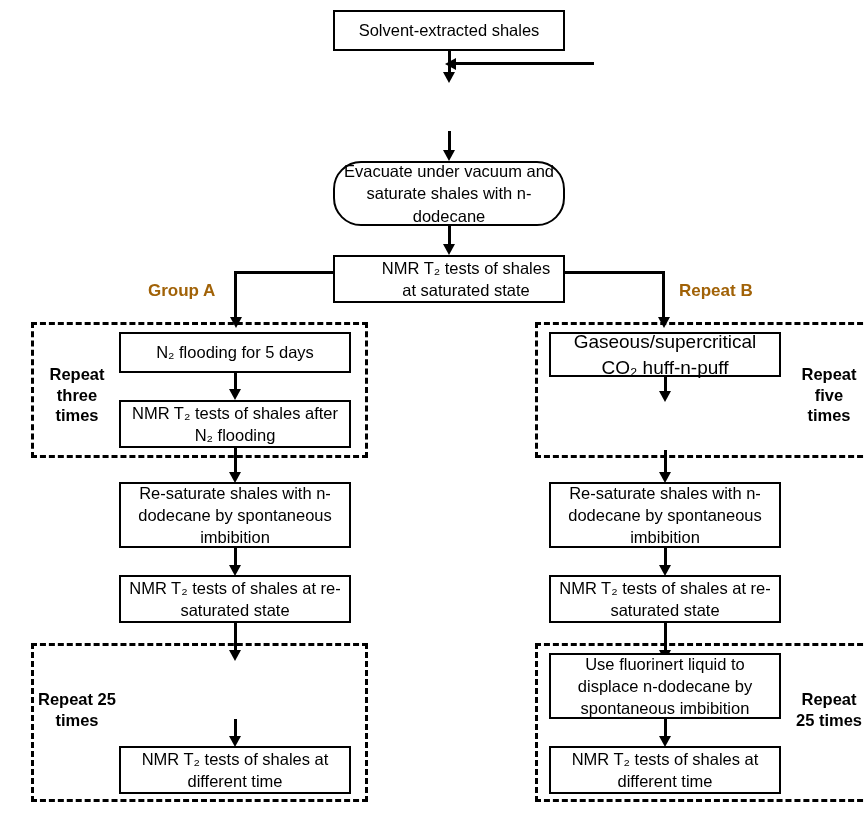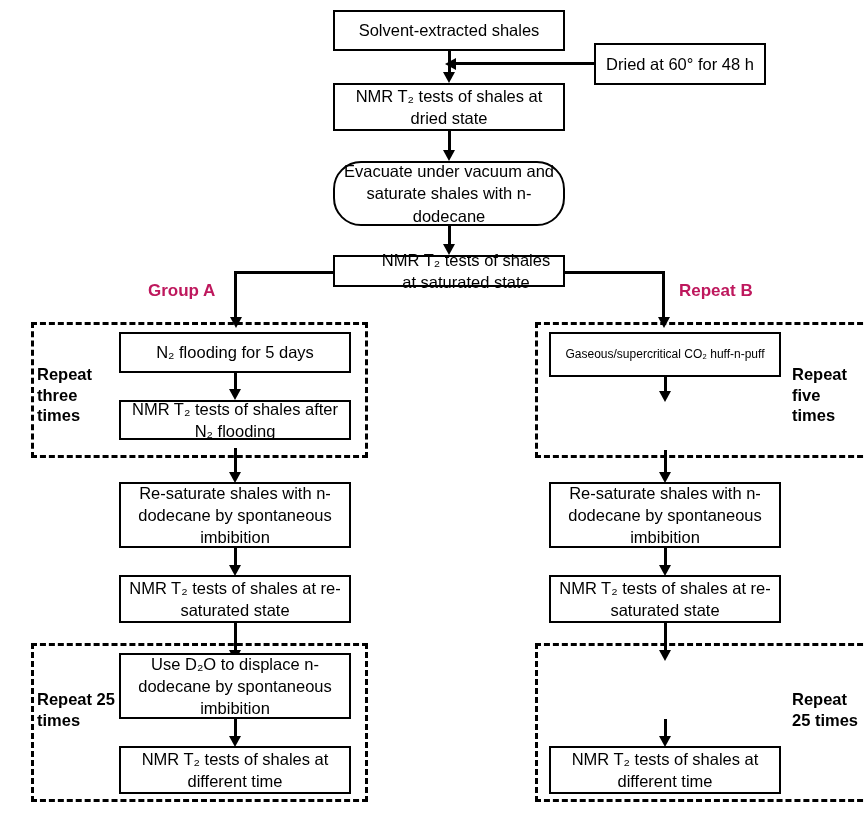--- a/index.html
+++ b/index.html
@@ -36,30 +36,31 @@
     position: absolute;
     box-sizing: border-box;
     border: 3px dashed #000000;
     background: transparent;
     z-index: 1;
   }
   .group-label {
     position: absolute;
     font-weight: bold;
     font-size: 17px;
-    color: #be185d;
+    color: #a16207;
     white-space: nowrap;
     z-index: 4;
   }
   .repeat-label {
     position: absolute;
     font-weight: bold;
     font-size: 16.5px;
     line-height: 1.25;
     color: #000000;
+    text-align: center;
     z-index: 4;
   }
   .conn {
     position: absolute;
     background: #000000;
     z-index: 2;
   }
   .vline { width: 3px; }
   .hline { height: 3px; }
   .arrowhead {
@@ -81,45 +82,39 @@
 </style>
 </head>
 <body>
 
 <div id="canvas">
 
   <div class="node" style="left:313px; top:10px; width:232px; height:41px;">
     <span class="txt">Solvent-extracted shales</span>
   </div>
 
-  <div class="node" style="left:574px; top:43px; width:172px; height:42px;">
-    <span class="txt">Dried at 60° for 48 h</span>
-  </div>
 
   <div class="conn hline" style="left:432px; top:62px; width:142px;"></div>
   <div class="arrowhead arrow-left" style="left:425px; top:57.5px;"></div>
 
   <div class="conn vline" style="left:427.5px; top:51px; height:27px;"></div>
   <div class="arrowhead arrow-down" style="left:423px; top:72px;"></div>
 
-  <div class="node" style="left:313px; top:83px; width:232px; height:48px;">
-    <span class="txt">NMR T₂ tests of shales at dried state</span>
-  </div>
 
   <div class="conn vline" style="left:427.5px; top:131px; height:26px;"></div>
   <div class="arrowhead arrow-down" style="left:423px; top:150px;"></div>
 
   <div class="node" style="left:313px; top:161px; width:232px; height:65px;border-radius:28px;">
     <span class="txt">Evacuate under vacuum and saturate shales with n-dodecane</span>
   </div>
 
   <div class="conn vline" style="left:427.5px; top:226px; height:25px;"></div>
   <div class="arrowhead arrow-down" style="left:423px; top:244px;"></div>
 
-  <div class="node" style="left:313px; top:255px; width:232px; height:32px;padding-left:40px;">
+  <div class="node" style="left:313px; top:255px; width:232px; height:48px;padding-left:40px;">
     <span class="txt">NMR T₂ tests of shales at saturated state</span>
   </div>
 
   <div class="conn hline" style="left:214px; top:270.5px; width:101px;"></div>
   <div class="conn vline" style="left:214px; top:270.5px; height:52px;"></div>
   <div class="arrowhead arrow-down" style="left:209.5px; top:317px;"></div>
 
   <div class="group-label" style="left:128px; top:281px;">Group A</div>
 
   <div class="conn hline" style="left:543px; top:270.5px; width:102px;"></div>
@@ -132,29 +127,29 @@
 
   <div class="repeat-label" style="left:17px; top:364px; width:80px;">Repeat three times</div>
 
   <div class="node" style="left:99px; top:332px; width:232px; height:41px;">
     <span class="txt">N₂ flooding for 5 days</span>
   </div>
 
   <div class="conn vline" style="left:213.5px; top:373px; height:22px;"></div>
   <div class="arrowhead arrow-down" style="left:209px; top:389px;"></div>
 
-  <div class="node" style="left:99px; top:400px; width:232px; height:40px;">
+  <div class="node" style="left:99px; top:400px; width:232px; height:48px;">
     <span class="txt">NMR T₂ tests of shales after N₂ flooding</span>
   </div>
 
   <div class="dashed-group" style="left:515px; top:322px; width:337px; height:136px;"></div>
 
   <div class="repeat-label" style="left:772px; top:364px; width:74px;">Repeat five times</div>
 
-  <div class="node" style="left:529px; top:332px; width:232px; height:45px; font-size:12px;align-items:center;">
+  <div class="node" style="left:529px; top:332px; width:232px; height:45px; font-size:19px;align-items:center;">
     <span class="txt">Gaseous/supercritical CO₂ huff-n-puff</span>
   </div>
 
   <div class="conn vline" style="left:643.5px; top:377px; height:20px;"></div>
   <div class="arrowhead arrow-down" style="left:639px; top:391px;"></div>
 
 
   <div class="conn vline" style="left:213.5px; top:448px; height:31px;"></div>
   <div class="arrowhead arrow-down" style="left:209px; top:472px;"></div>
 
@@ -186,35 +181,35 @@
     <span class="txt">NMR T₂ tests of shales at re-saturated state</span>
   </div>
 
   <div class="conn vline" style="left:643.5px; top:623px; height:34px;"></div>
   <div class="arrowhead arrow-down" style="left:639px; top:650px;"></div>
 
   <div class="dashed-group" style="left:11px; top:643px; width:337px; height:159px;"></div>
 
   <div class="repeat-label" style="left:17px; top:689px; width:80px;">Repeat 25 times</div>
 
-  <div class="node" style="left:99px; top:653px; width:232px; height:66px;">
-    <span class="txt">Use D₂O to displace n-dodecane by spontaneous imbibition</span>
-  </div>
 
   <div class="conn vline" style="left:213.5px; top:719px; height:24px;"></div>
   <div class="arrowhead arrow-down" style="left:209px; top:736px;"></div>
 
   <div class="node" style="left:99px; top:746px; width:232px; height:48px;">
     <span class="txt">NMR T₂ tests of shales at different time</span>
   </div>
 
   <div class="dashed-group" style="left:515px; top:643px; width:337px; height:159px;"></div>
 
   <div class="repeat-label" style="left:772px; top:689px; width:74px;">Repeat 25 times</div>
 
+  <div class="node" style="left:529px; top:653px; width:232px; height:66px;">
+    <span class="txt">Use fluorinert liquid to displace n-dodecane by spontaneous imbibition</span>
+  </div>
 
   <div class="conn vline" style="left:643.5px; top:719px; height:24px;"></div>
   <div class="arrowhead arrow-down" style="left:639px; top:736px;"></div>
 
   <div class="node" style="left:529px; top:746px; width:232px; height:48px;">
     <span class="txt">NMR T₂ tests of shales at different time</span>
   </div>
 
 </div>
 

